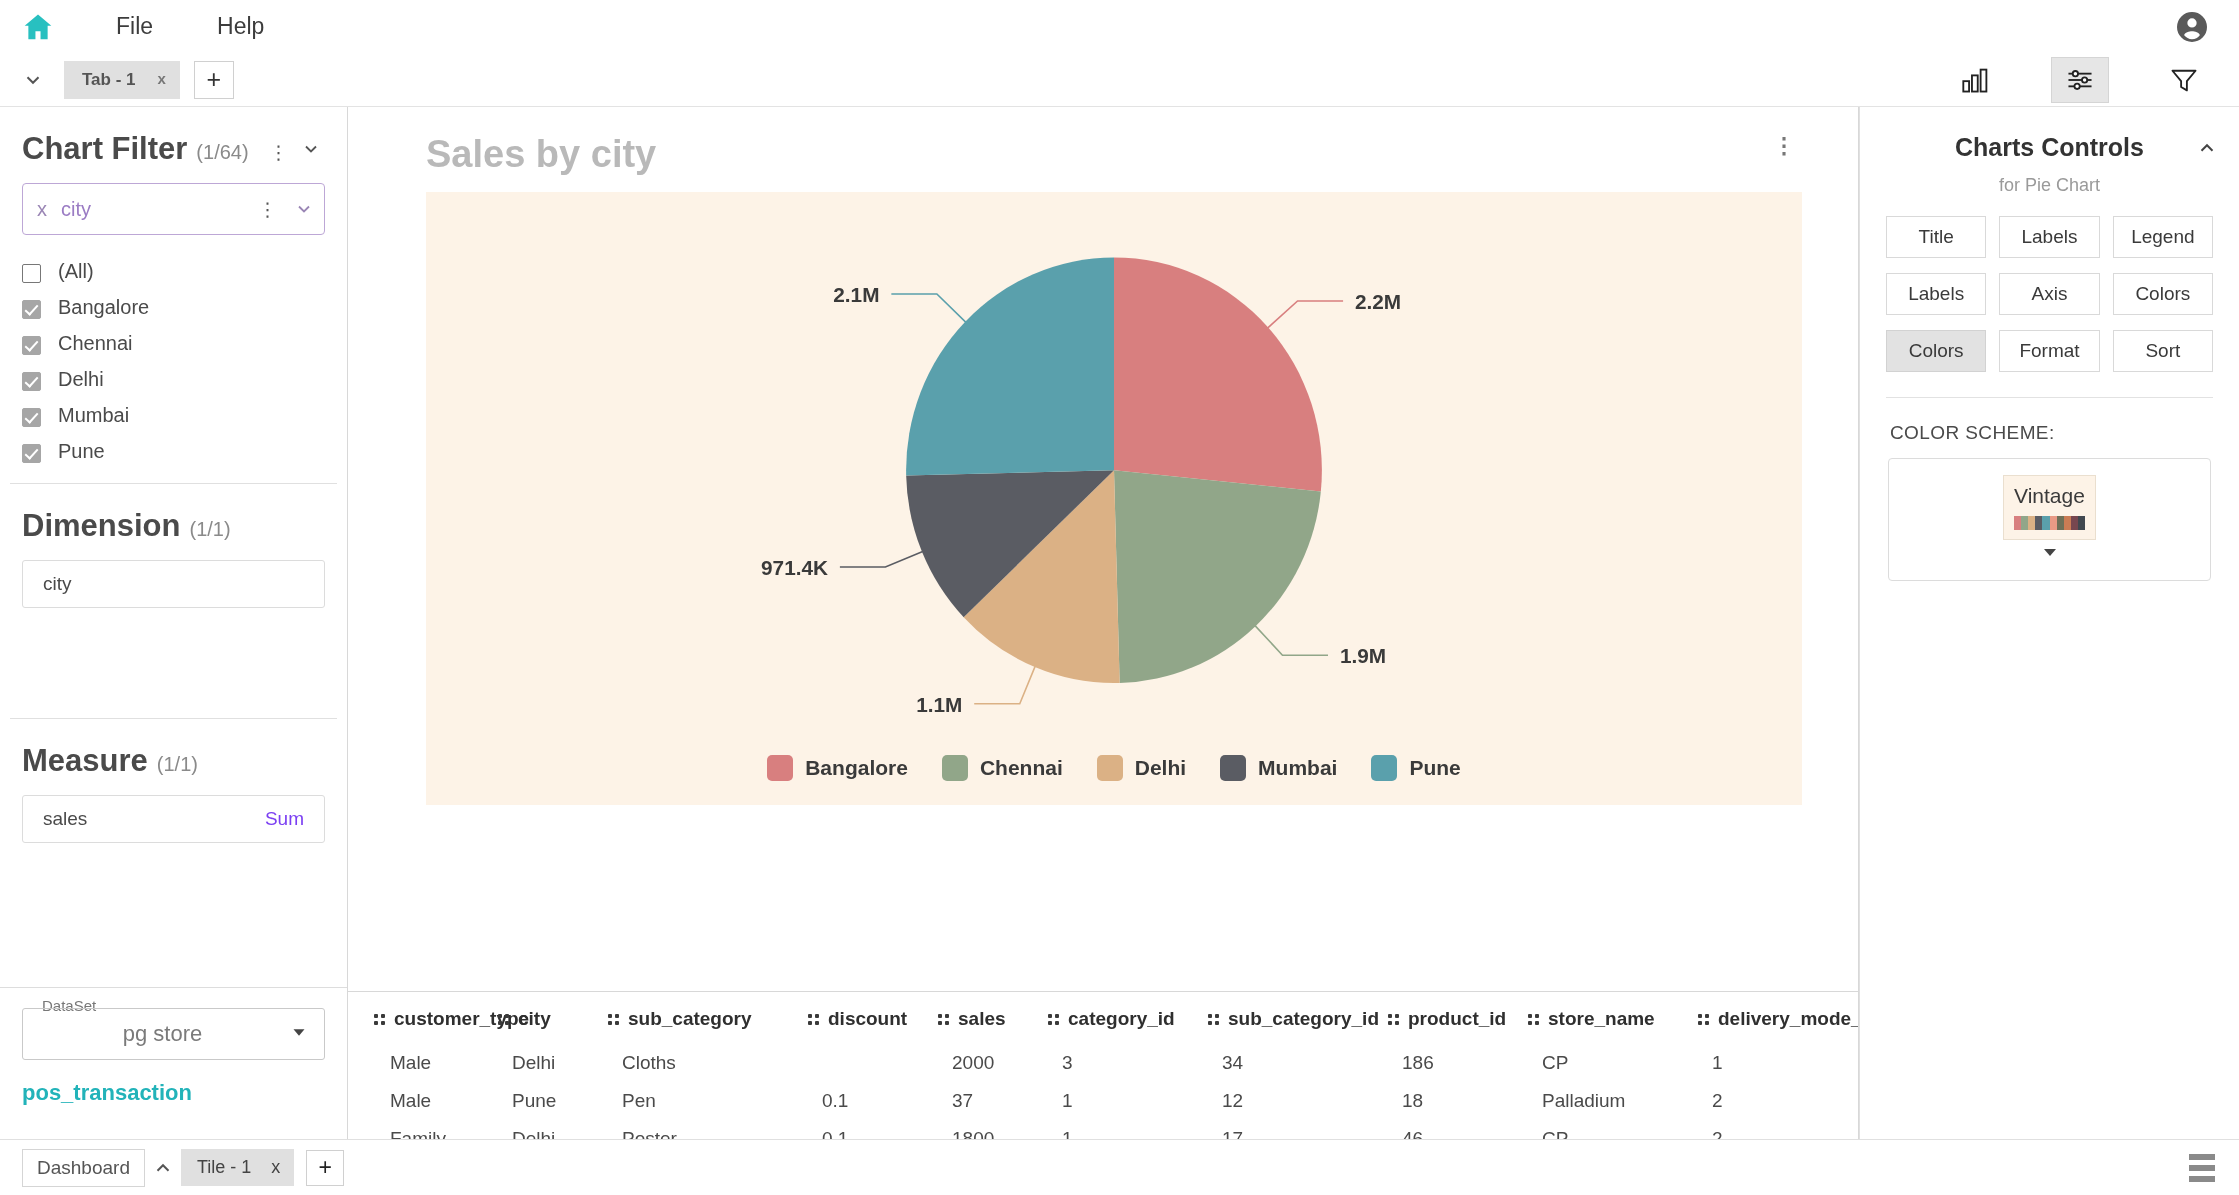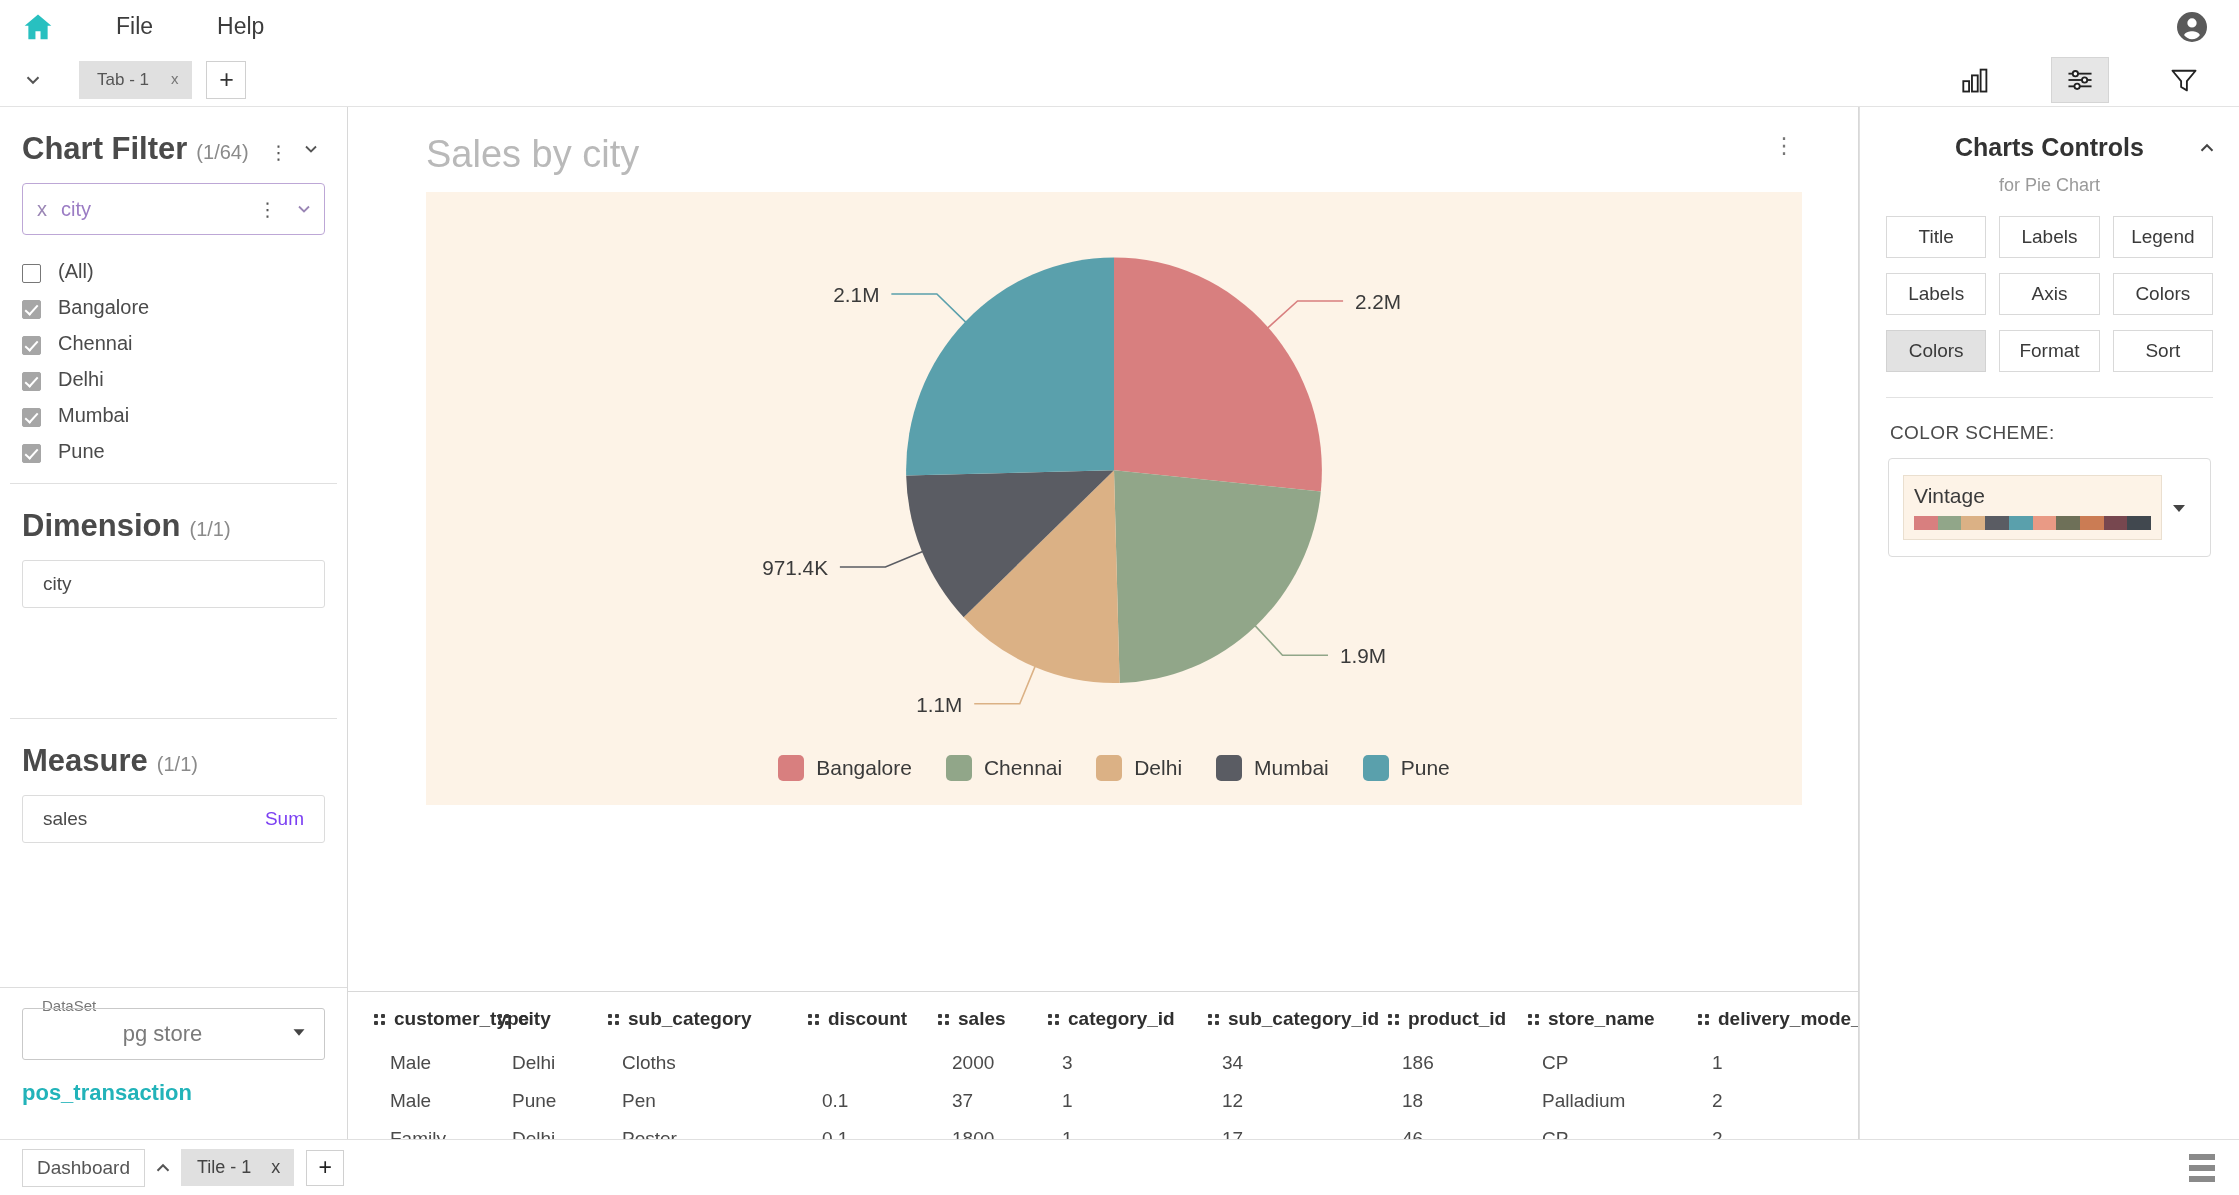--- a/index.html
+++ b/index.html
@@ -39,22 +39,22 @@
   }
   .tab-chevron {
     width: 34px; height: 34px; display: flex; align-items: center; justify-content: center;
     cursor: pointer; color: #555;
   }
   .tab {
     display: flex; align-items: flex-start; gap: 22px;
     background: #e0e0e0; color: #555;
     font-size: 17px;
     padding: 9px 14px 9px 18px;
-    margin-left: 29px;
-    cursor: pointer; white-space: nowrap;
+    margin-left: 14px;
+    cursor: pointer; white-space: nowrap; font-weight: bold;
   }
   .tab-close { font-size: 15px; color: #777; cursor: pointer; }
   .tab-add {
     margin-left: 14px;
     width: 40px; height: 38px;
     border: 1px solid #d0d0d0; background: #fff;
     display: flex; align-items: center; justify-content: center;
     font-size: 25px; color: #333; cursor: pointer; line-height: 1;
   }
   .tabbar-spacer { flex: 1; }
@@ -136,21 +136,21 @@
   .ds-box {
     height: 52px; border: 1px solid #c9c9c9; border-radius: 3px;
     display: flex; align-items: center; justify-content: center;
     padding: 0 14px; cursor: pointer; position: relative;
   }
   .ds-value { font-size: 22px; color: #7a7a7a; flex: 1; text-align: center; }
   .ds-table { color: #22b3b9; font-size: 22px; font-weight: bold; margin-top: 20px; cursor: pointer; }
 
   
   .center { flex: 1; min-width: 0; display: flex; flex-direction: column; border-right: 1px solid #d8d8d8;}
-  .chart-area { flex: 0 0 auto; height: 884px; position: relative; padding: 0 56px; }
+  .chart-area { flex: 0 0 auto; height: 884px; position: relative; padding: 0 56px; font-weight: bold; }
   .chart-title-row { display: flex; align-items: flex-start; padding: 26px 0 0 22px; }
   .chart-title { font-size: 38px; color: #b9b9b9; flex: 1; }
   .chart-kebab { color: #777; font-size: 22px; cursor: pointer; padding-right: 6px; letter-spacing: 1px;}
   .chart-canvas {
     margin: 16px 0 0 22px;
     height: 613px;
     background: #fdf3e7;
     position: relative;
   }
   .pie-wrap { position: absolute; inset: 0; }
@@ -198,21 +198,21 @@
     height: 42px; border: 1px solid #d9d9d9; background: #fff;
     font-size: 19px; color: #3a3a3a; cursor: pointer;
     display: flex; align-items: center; justify-content: center;
     font-family: "Liberation Sans", sans-serif;
   }
   .ctrl-btn.active { background: #e2e2e2; border-color: #d2d2d2; }
   .rp-divider { height: 1px; background: #e2e2e2; margin: 25px 26px 0 26px; }
   .scheme-label { font-size: 19px; color: #4a4a4a; letter-spacing: .4px; padding: 24px 0 0 30px; }
   .scheme-box {
     margin: 14px 28px 0 28px; border: 1px solid #dcdcdc; border-radius: 4px;
-    padding: 16px 14px; display: flex; align-items: center; cursor: pointer;
+    padding: 16px 14px; display: flex; align-items: center; cursor: pointer; flex-direction: column;
   }
   .scheme-inner { flex: 1; background: #fdf3e7; border: 1px solid #eadfcf; padding: 8px 10px 9px 10px; }
   .scheme-name { font-size: 21px; color: #3a3a3a; margin-bottom: 8px; }
   .swatches { display: flex; height: 14px; }
   .swatches span { flex: 1; }
   .scheme-caret { width: 34px; display: flex; align-items: center; justify-content: center; color:#444;}
 
   
   .bottombar {
     height: 56px; flex: 0 0 56px;

